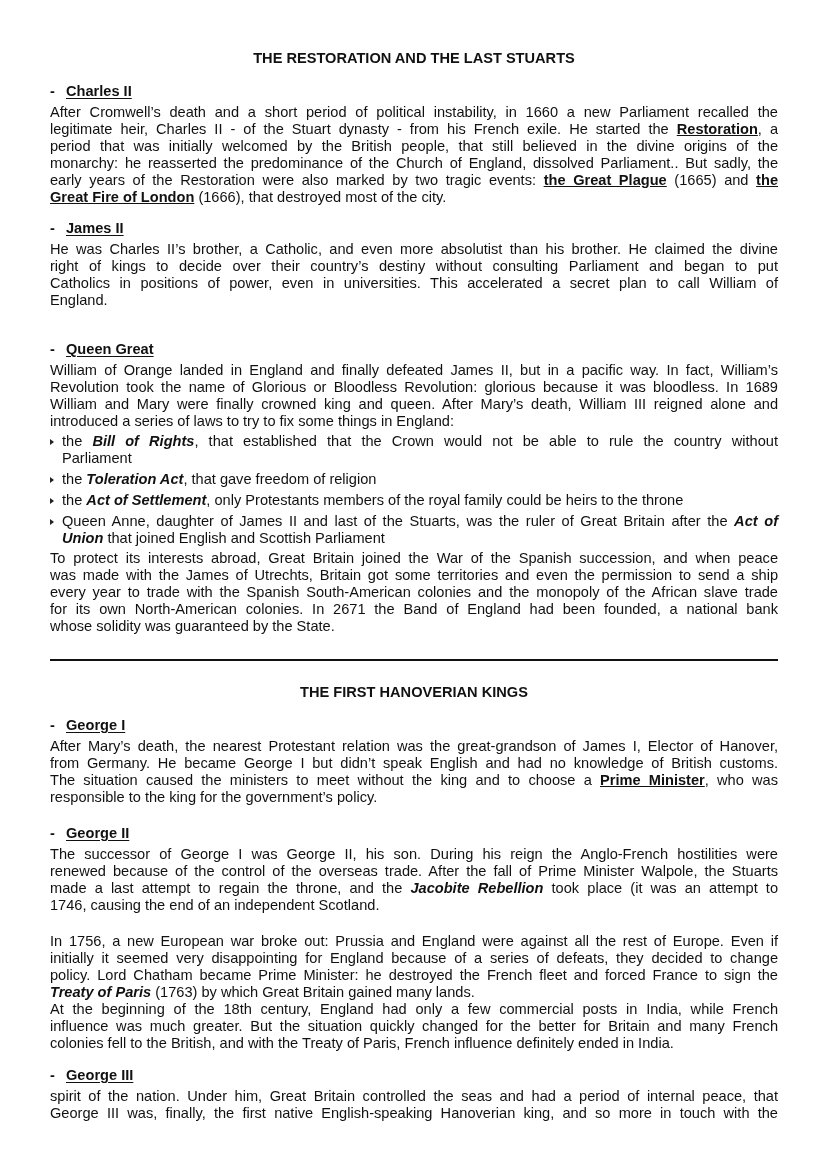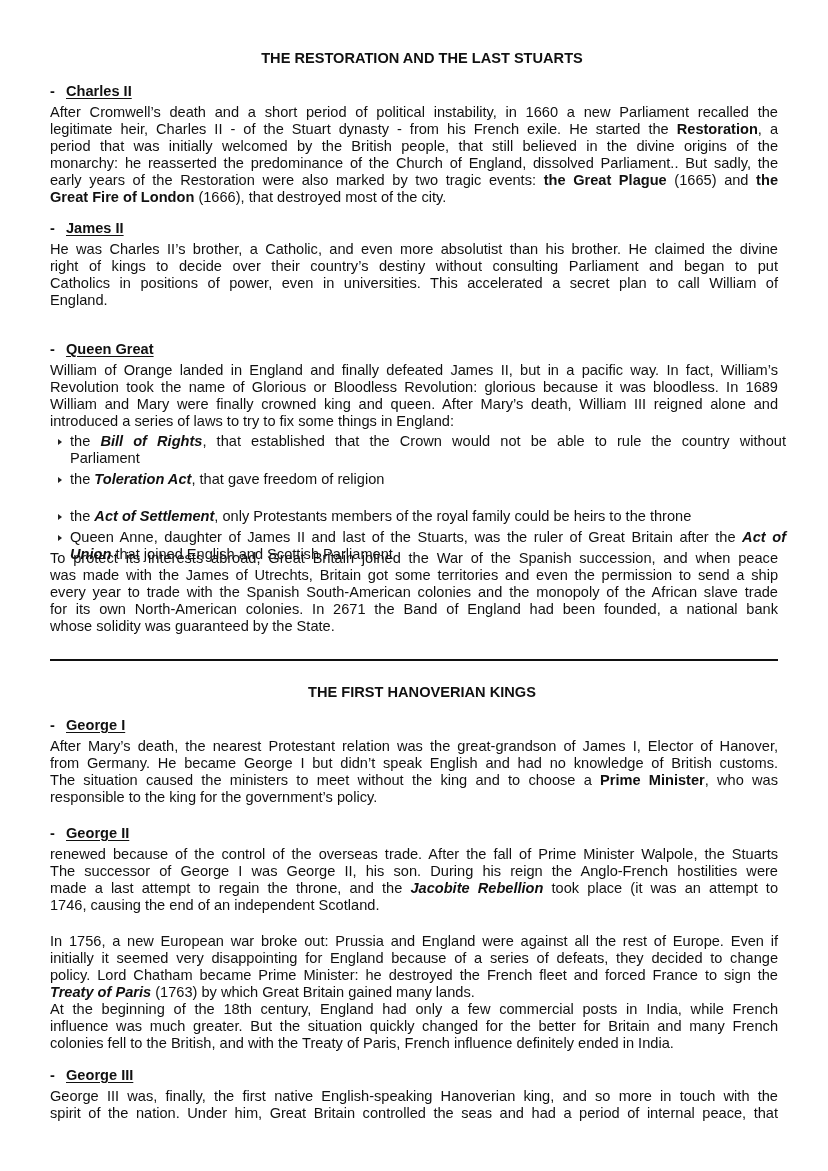--- a/index.html
+++ b/index.html
@@ -4,37 +4,37 @@
 <style>
   html, body { margin: 0; padding: 0; background: #ffffff; }
   body { width: 828px; height: 1171px; overflow: hidden; position: relative; }
   .page {
     position: absolute; left: 50px; top: 0; width: 728px;
     font-family: "Liberation Sans", sans-serif;
     color: #111111; font-size: 14.6px; line-height: 17px;
   }
   .title {
     text-align: center; font-weight: bold; font-size: 14.6px;
-    margin: 0; position: absolute; left: 8px; width: 728px;
+    margin: 0; position: absolute; left: 0; width: 728px;
   }
   .section-head {
     position: absolute; left: 0; font-weight: bold; font-size: 14.6px;
     display: flex; align-items: baseline;
   }
   .dash { display: inline-block; width: 16px; font-weight: bold; }
   .section-head .name { text-decoration: underline; text-underline-offset: 2px; }
   .para {
     position: absolute; left: 0; width: 728px; margin: 0;
     text-align: justify; text-align-last: left;
   }
   .para .line { display: block; text-align: justify; text-align-last: justify; white-space: nowrap; }
   .para .line.last { text-align-last: left; }
-  b { font-weight: bold; }
+  b { font-weight: bold; text-decoration: underline; }
   .bi { font-weight: bold; font-style: italic; }
-  .bullets { position: absolute; left: 8px; width: 728px; margin: 0; padding: 0; list-style: none; }
+  .bullets { position: absolute; left: 0; width: 728px; margin: 0; padding: 0; list-style: none; }
   .bullets li { position: relative; padding-left: 12px; margin: 0; }
   .bullets li .bul {
     position: absolute; left: 0; top: 6px; width: 0; height: 0;
     border-top: 3px solid transparent; border-bottom: 3px solid transparent;
     border-left: 4px solid #222;
   }
   .divider { position: absolute; left: 0; width: 728px; height: 0; border-top: 2.5px solid #111; }
 </style>
 </head>
 <body>
@@ -77,21 +77,21 @@
     <span class="line">William and Mary were finally crowned king and queen. After Mary’s death, William III reigned alone and</span>
     <span class="line last">introduced a series of laws to try to fix some things in England:</span>
   </div>
 
   <ul class="bullets" style="top:433px">
     <li style="margin-bottom:4px">
       <span class="bul"></span>
       <span style="display:block;text-align:justify;text-align-last:justify;white-space:nowrap"><span>the </span><span class="bi">Bill of Rights</span><span>, that established that the Crown would not be able to rule the country without</span></span>
       <span style="display:block">Parliament</span>
     </li>
-    <li style="margin-bottom:20px">
+    <li style="margin-bottom:4px">
       <span class="bul"></span>
       <span>the </span><span class="bi">Toleration Act</span><span>, that gave freedom of religion</span>
     </li>
     <li style="margin-bottom:4px">
       <span class="bul"></span>
       <span>the </span><span class="bi">Act of Settlement</span><span>, only Protestants members of the royal family could be heirs to the throne</span>
     </li>
     <li>
       <span class="bul"></span>
       <span style="display:block;text-align:justify;text-align-last:justify;white-space:nowrap"><span>Queen Anne, daughter of James II and last of the Stuarts, was the ruler of Great Britain after the </span><span class="bi">Act of</span></span>
@@ -120,37 +120,37 @@
     <span class="line"><span>from Germany. He became George I but didn’t speak English and had no knowledge of British customs.</span></span>
     <span class="line"><span>The situation caused the ministers to meet without the king and to choose a </span><b>Prime Minister</b><span>, who was</span></span>
     <span class="line last"><span>responsible to the king for the government’s policy.</span></span>
   </div>
 
   <div class="section-head" style="top:825px">
     <span class="dash">-</span>
     <span class="name">George II</span>
   </div>
   <div class="para" style="top:846px">
+    <span class="line"><span>The successor of George I was George II, his son. During his reign the Anglo-French hostilities were</span></span>
     <span class="line"><span>renewed because of the control of the overseas trade. After the fall of Prime Minister Walpole, the Stuarts</span></span>
-    <span class="line"><span>The successor of George I was George II, his son. During his reign the Anglo-French hostilities were</span></span>
     <span class="line"><span>made a last attempt to regain the throne, and the </span><span class="bi">Jacobite Rebellion</span><span> took place (it was an attempt to</span></span>
     <span class="line last"><span>1746, causing the end of an independent Scotland.</span></span>
   </div>
   <div class="para" style="top:933px">
     <span class="line"><span>In 1756, a new European war broke out: Prussia and England were against all the rest of Europe. Even if</span></span>
     <span class="line"><span>initially it seemed very disappointing for England because of a series of defeats, they decided to change</span></span>
     <span class="line"><span>policy. Lord Chatham became Prime Minister: he destroyed the French fleet and forced France to sign the</span></span>
     <span class="line last"><span class="bi">Treaty of Paris</span><span> (1763) by which Great Britain gained many lands.</span></span>
     <span class="line"><span>At the beginning of the 18th century, England had only a few commercial posts in India, while French</span></span>
     <span class="line"><span>influence was much greater. But the situation quickly changed for the better for Britain and many French</span></span>
     <span class="line last"><span>colonies fell to the British, and with the Treaty of Paris, French influence definitely ended in India.</span></span>
   </div>
 
   <div class="section-head" style="top:1067px">
     <span class="dash">-</span>
     <span class="name">George III</span>
   </div>
   <div class="para" style="top:1088px">
+    <span class="line">spirit of the nation. Under him, Great Britain controlled the seas and had a period of internal peace, that</span>
     <span class="line">George III was, finally, the first native English-speaking Hanoverian king, and so more in touch with the</span>
-    <span class="line">spirit of the nation. Under him, Great Britain controlled the seas and had a period of internal peace, that</span>
   </div>
 
 </div>
 
 </body></html>

